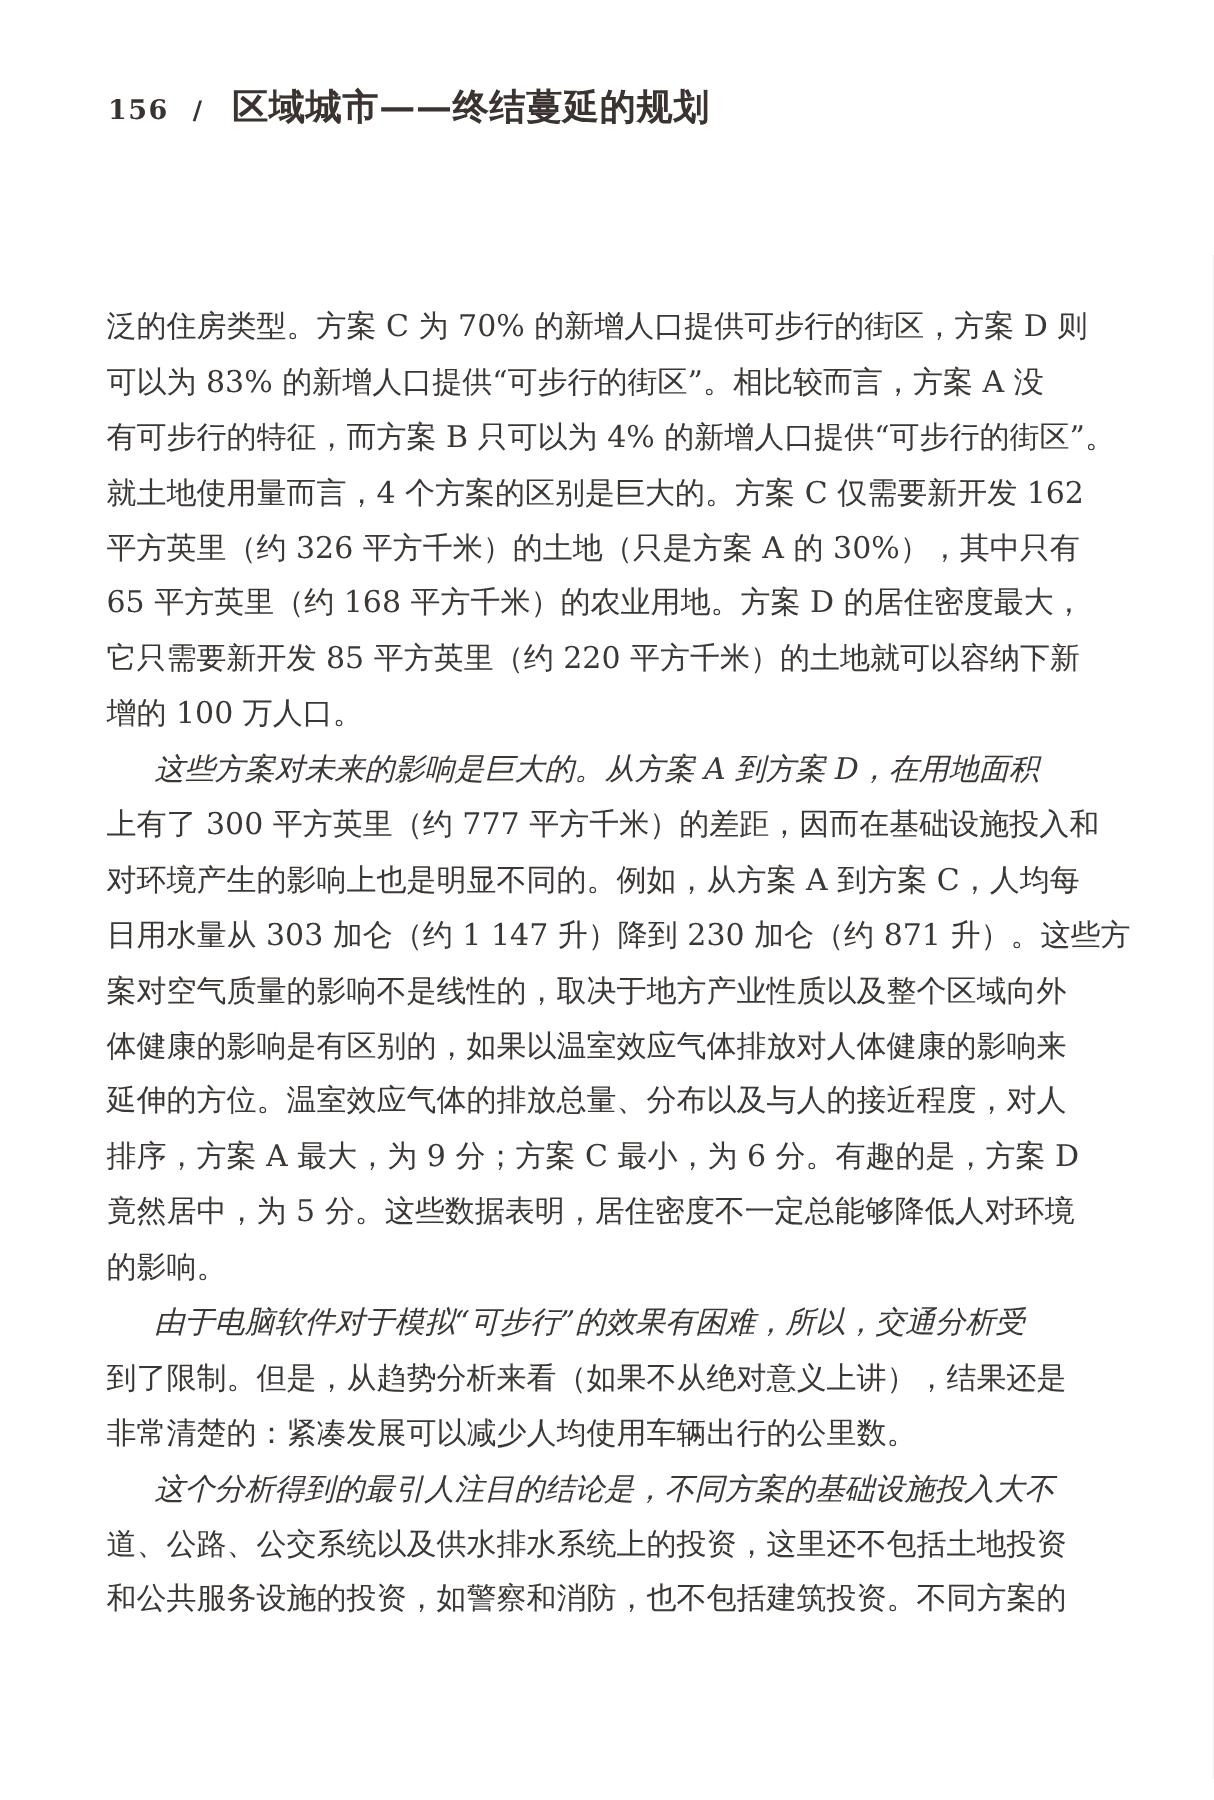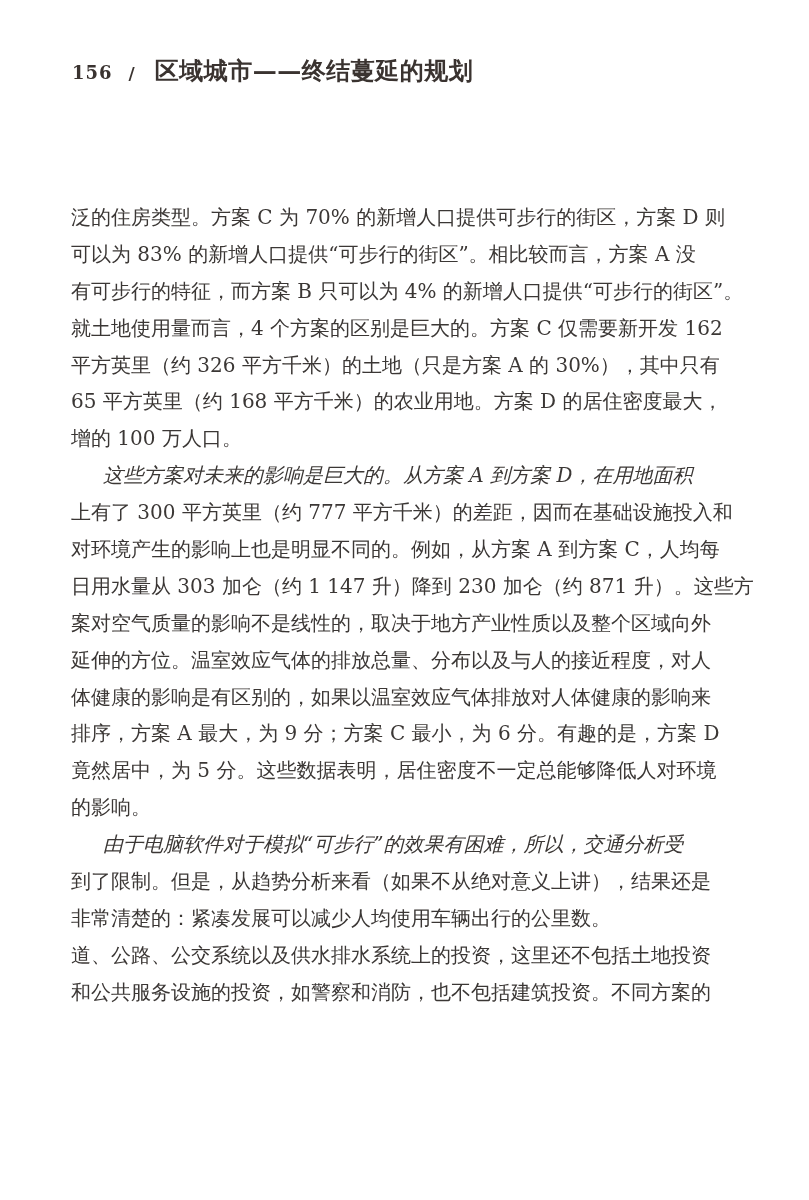--- a/index.html
+++ b/index.html
@@ -68,30 +68,32 @@
     <span class="sep">/</span>
     <span class="book-title">区域城市——终结蔓延的规划</span>
   </div>
   <div class="body-text">
       <div class="line">泛的住房类型。方案 C 为 70% 的新增人口提供可步行的街区，方案 D 则</div>
       <div class="line">可以为 83% 的新增人口提供“可步行的街区”。相比较而言，方案 A 没</div>
       <div class="line">有可步行的特征，而方案 B 只可以为 4% 的新增人口提供“可步行的街区”。</div>
       <div class="line">就土地使用量而言，4 个方案的区别是巨大的。方案 C 仅需要新开发 162</div>
       <div class="line">平方英里（约 326 平方千米）的土地（只是方案 A 的 30%），其中只有</div>
       <div class="line">65 平方英里（约 168 平方千米）的农业用地。方案 D 的居住密度最大，</div>
+      <div class="line">它只需要新开发 85 平方英里（约 220 平方千米）的土地就可以容纳下新</div>
       <div class="line para-end">增的 100 万人口。</div>
       <div class="line indent">这些方案对未来的影响是巨大的。从方案 A 到方案 D，在用地面积</div>
       <div class="line">上有了 300 平方英里（约 777 平方千米）的差距，因而在基础设施投入和</div>
       <div class="line">对环境产生的影响上也是明显不同的。例如，从方案 A 到方案 C，人均每</div>
       <div class="line">日用水量从 303 加仑（约 1 147 升）降到 230 加仑（约 871 升）。这些方</div>
       <div class="line">案对空气质量的影响不是线性的，取决于地方产业性质以及整个区域向外</div>
+      <div class="line">体健康的影响是有区别的，如果以温室效应气体排放对人体健康的影响来</div>
       <div class="line">延伸的方位。温室效应气体的排放总量、分布以及与人的接近程度，对人</div>
-      <div class="line">体健康的影响是有区别的，如果以温室效应气体排放对人体健康的影响来</div>
       <div class="line">排序，方案 A 最大，为 9 分；方案 C 最小，为 6 分。有趣的是，方案 D</div>
       <div class="line">竟然居中，为 5 分。这些数据表明，居住密度不一定总能够降低人对环境</div>
       <div class="line para-end">的影响。</div>
       <div class="line indent">由于电脑软件对于模拟“可步行”的效果有困难，所以，交通分析受</div>
       <div class="line">到了限制。但是，从趋势分析来看（如果不从绝对意义上讲），结果还是</div>
       <div class="line para-end">非常清楚的：紧凑发展可以减少人均使用车辆出行的公里数。</div>
+      <div class="line indent">这个分析得到的最引人注目的结论是，不同方案的基础设施投入大不</div>
       <div class="line">道、公路、公交系统以及供水排水系统上的投资，这里还不包括土地投资</div>
       <div class="line para-end">和公共服务设施的投资，如警察和消防，也不包括建筑投资。不同方案的</div>
     </div>
 </div>
 
 </body></html>

